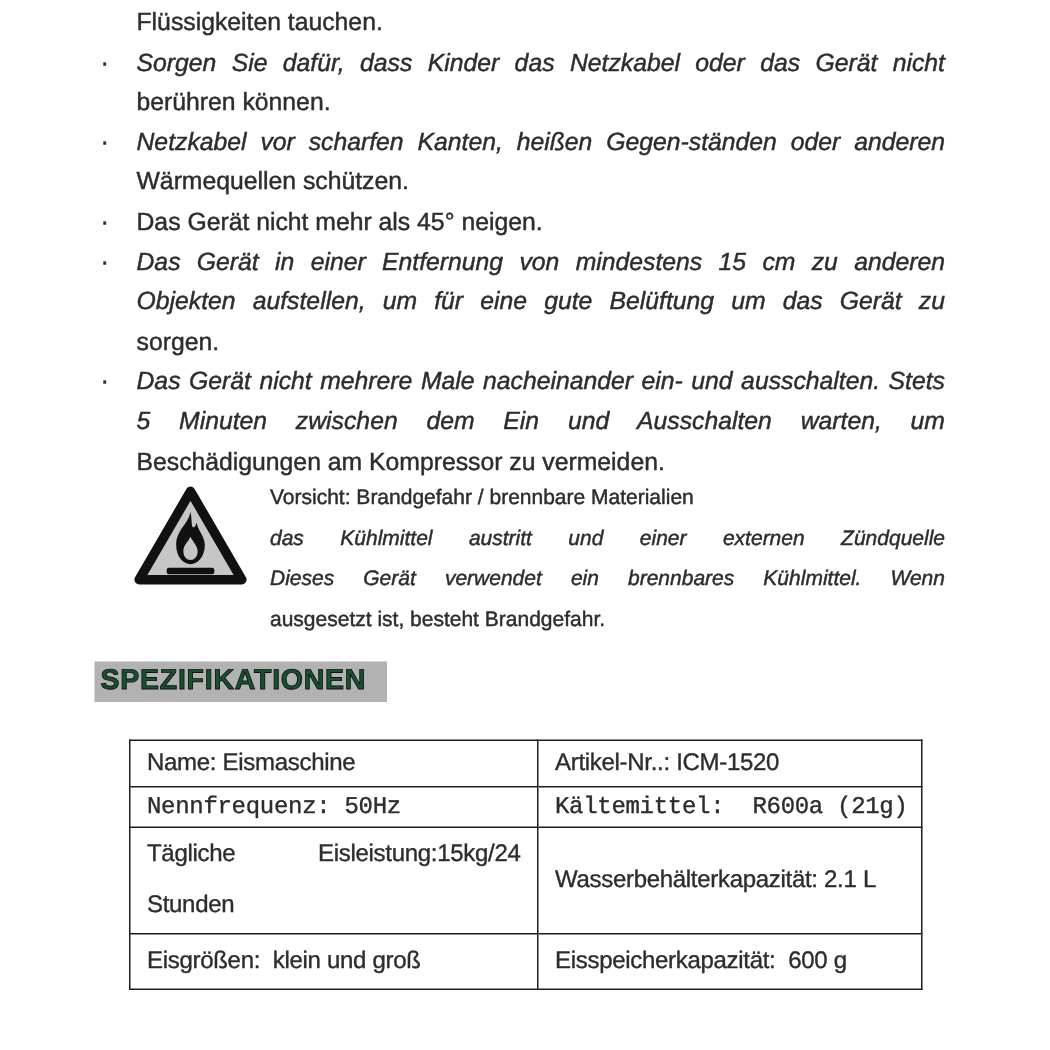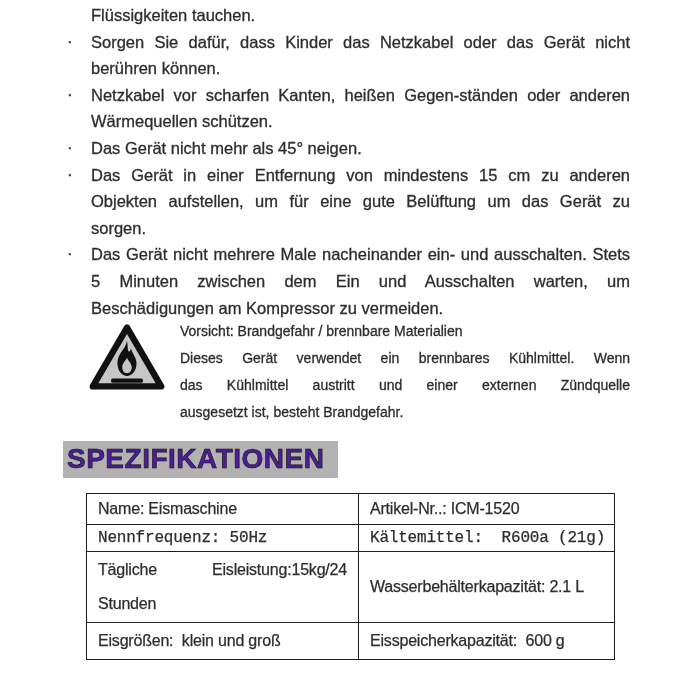--- a/index.html
+++ b/index.html
@@ -19,36 +19,36 @@
   .s-item { position: relative; margin-left: 91px; margin-right: 70px; }
   .s-bullet {
     position: absolute; left: -24px; top: 0;
     width: 16px; line-height: 26.6px; font-size: 17px;
     text-align: left;
   }
   .line {
     font-size: 16.5px; line-height: 26.6px; height: 26.6px;
     white-space: nowrap; overflow: visible;
   }
-  .line.j { white-space: normal; text-align: justify; text-align-last: justify; }
+  .line.j { white-space: normal; text-align: justify; text-align-last: justify; font-style: italic; }
   .s-item .line:first-child { text-indent: -6px; }
 
   
   .warning { position: absolute; top: 318px; left: 87px; right: 70px; display: flex; }
   .w-icon { flex: 0 0 auto; margin-top: 4px; }
   .w-text { margin-left: 13px; flex: 1 1 auto; }
   .w-text .line { font-size: 14px; line-height: 26.9px; height: 26.9px; }
 
   
   .spec-heading {
     position: absolute; top: 441px; left: 63px;
     display: inline-block;
     background: #b2b2b2;
-    color: #4c1d95;
-    font-size: 28px; font-weight: bold;
+    color: #14532d;
+    font-size: 19px; font-weight: bold;
     letter-spacing: 0.5px;
     padding: 2px 14px 3px 4px;
     text-align: center;
     -webkit-text-stroke: 0.6px #111111;
   }
 
   
   .spec-table-wrap { position: absolute; top: 493px; left: 86px; }
   table.spec {
     border-collapse: collapse;
@@ -121,22 +121,22 @@
     <div class="w-icon">
       <svg width="80" height="70" viewBox="0 0 100 88" xmlns="http://www.w3.org/2000/svg">
         <path d="M50 7 L93 81 L7 81 Z" fill="#c6c6c6" stroke="#111111" stroke-width="8" stroke-linejoin="round"></path>
         <path d="M50 24 C48 35 38 39 38 52 C38 62 44 68 50 68 C56 68 62 62 62 52 C62 45 57 41 55 33 C54 38 51 39 51 33 C51 30 50.5 27 50 24 Z" fill="#111111"></path>
         <path d="M50 45 C47.5 50 44 52 44 57 C44 62 47 64.5 50 64.5 C53 64.5 56 62 56 57 C56 53 52.5 50 50 45 Z" fill="#c6c6c6"></path>
         <rect x="30" y="71" width="40" height="5.5" rx="2" fill="#111111"></rect>
       </svg>
     </div>
     <div class="w-text">
       <div class="line l">Vorsicht: Brandgefahr / brennbare Materialien</div>
+      <div class="line j">das Kühlmittel austritt und einer externen Zündquelle</div>
       <div class="line j">Dieses Gerät verwendet ein brennbares Kühlmittel. Wenn</div>
-      <div class="line j">das Kühlmittel austritt und einer externen Zündquelle</div>
       <div class="line l">ausgesetzt ist, besteht Brandgefahr.</div>
     </div>
   </div>
 
   <div class="spec-heading">SPEZIFIKATIONEN</div>
 
   <div class="spec-table-wrap">
     <table class="spec">
       <colgroup>
           <col style="width:272px">

